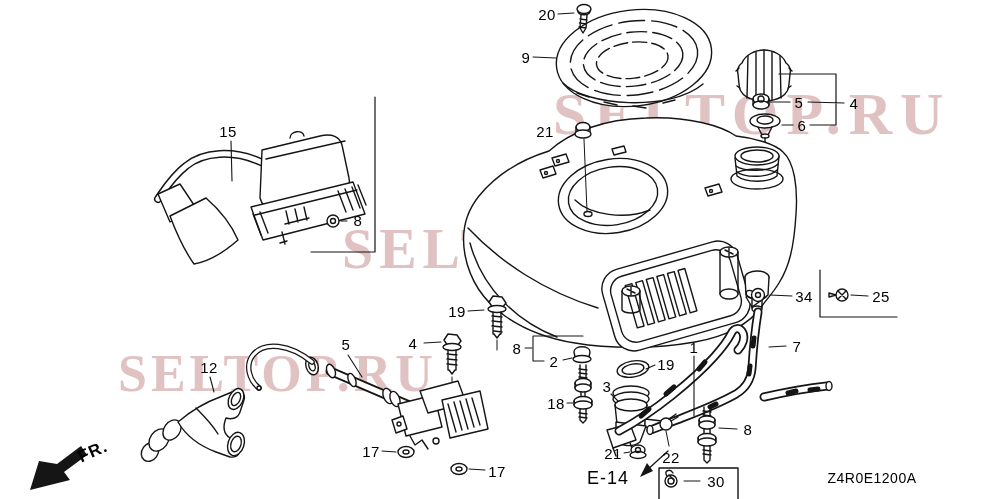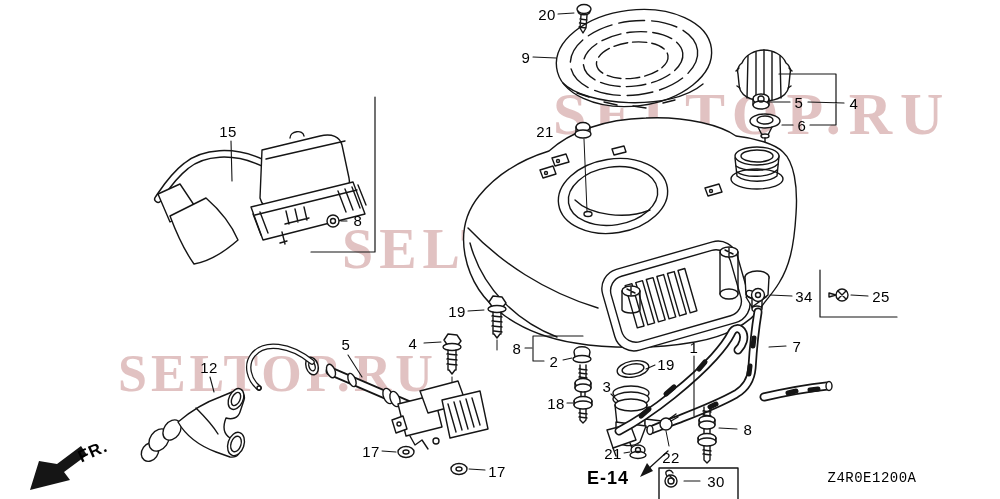--- a/index.html
+++ b/index.html
@@ -14,22 +14,22 @@
     color:rgba(200,144,144,.55);line-height:1;user-select:none;
   }
   .wm-top{left:553px;top:84px;font-size:60px;letter-spacing:8px;}
   .wm-mid{left:342px;top:221px;font-size:56px;letter-spacing:6px;}
   .wm-bot{left:118px;top:348px;font-size:52px;letter-spacing:4px;}
   .art{z-index:1;}
   .co{
     position:absolute;transform:translate(-50%,-50%);z-index:2;
     font-size:15px;color:#000;letter-spacing:.5px;white-space:nowrap;
   }
-  .ref{font-weight:700;font-size:18px;letter-spacing:1px;}
-  .code{font-size:14px;letter-spacing:.5px;font-family:Liberation Mono, monospace;}
+  .ref{font-weight:400;font-size:18px;letter-spacing:1px;}
+  .code{font-size:14px;letter-spacing:.5px;}
   .fr{
     font-weight:700;font-size:17px;transform:translate(-50%,-50%) rotate(-24deg);
     letter-spacing:1px;
   }
 </style>
 </head>
 <body>
 
 <div class="stage">
 

